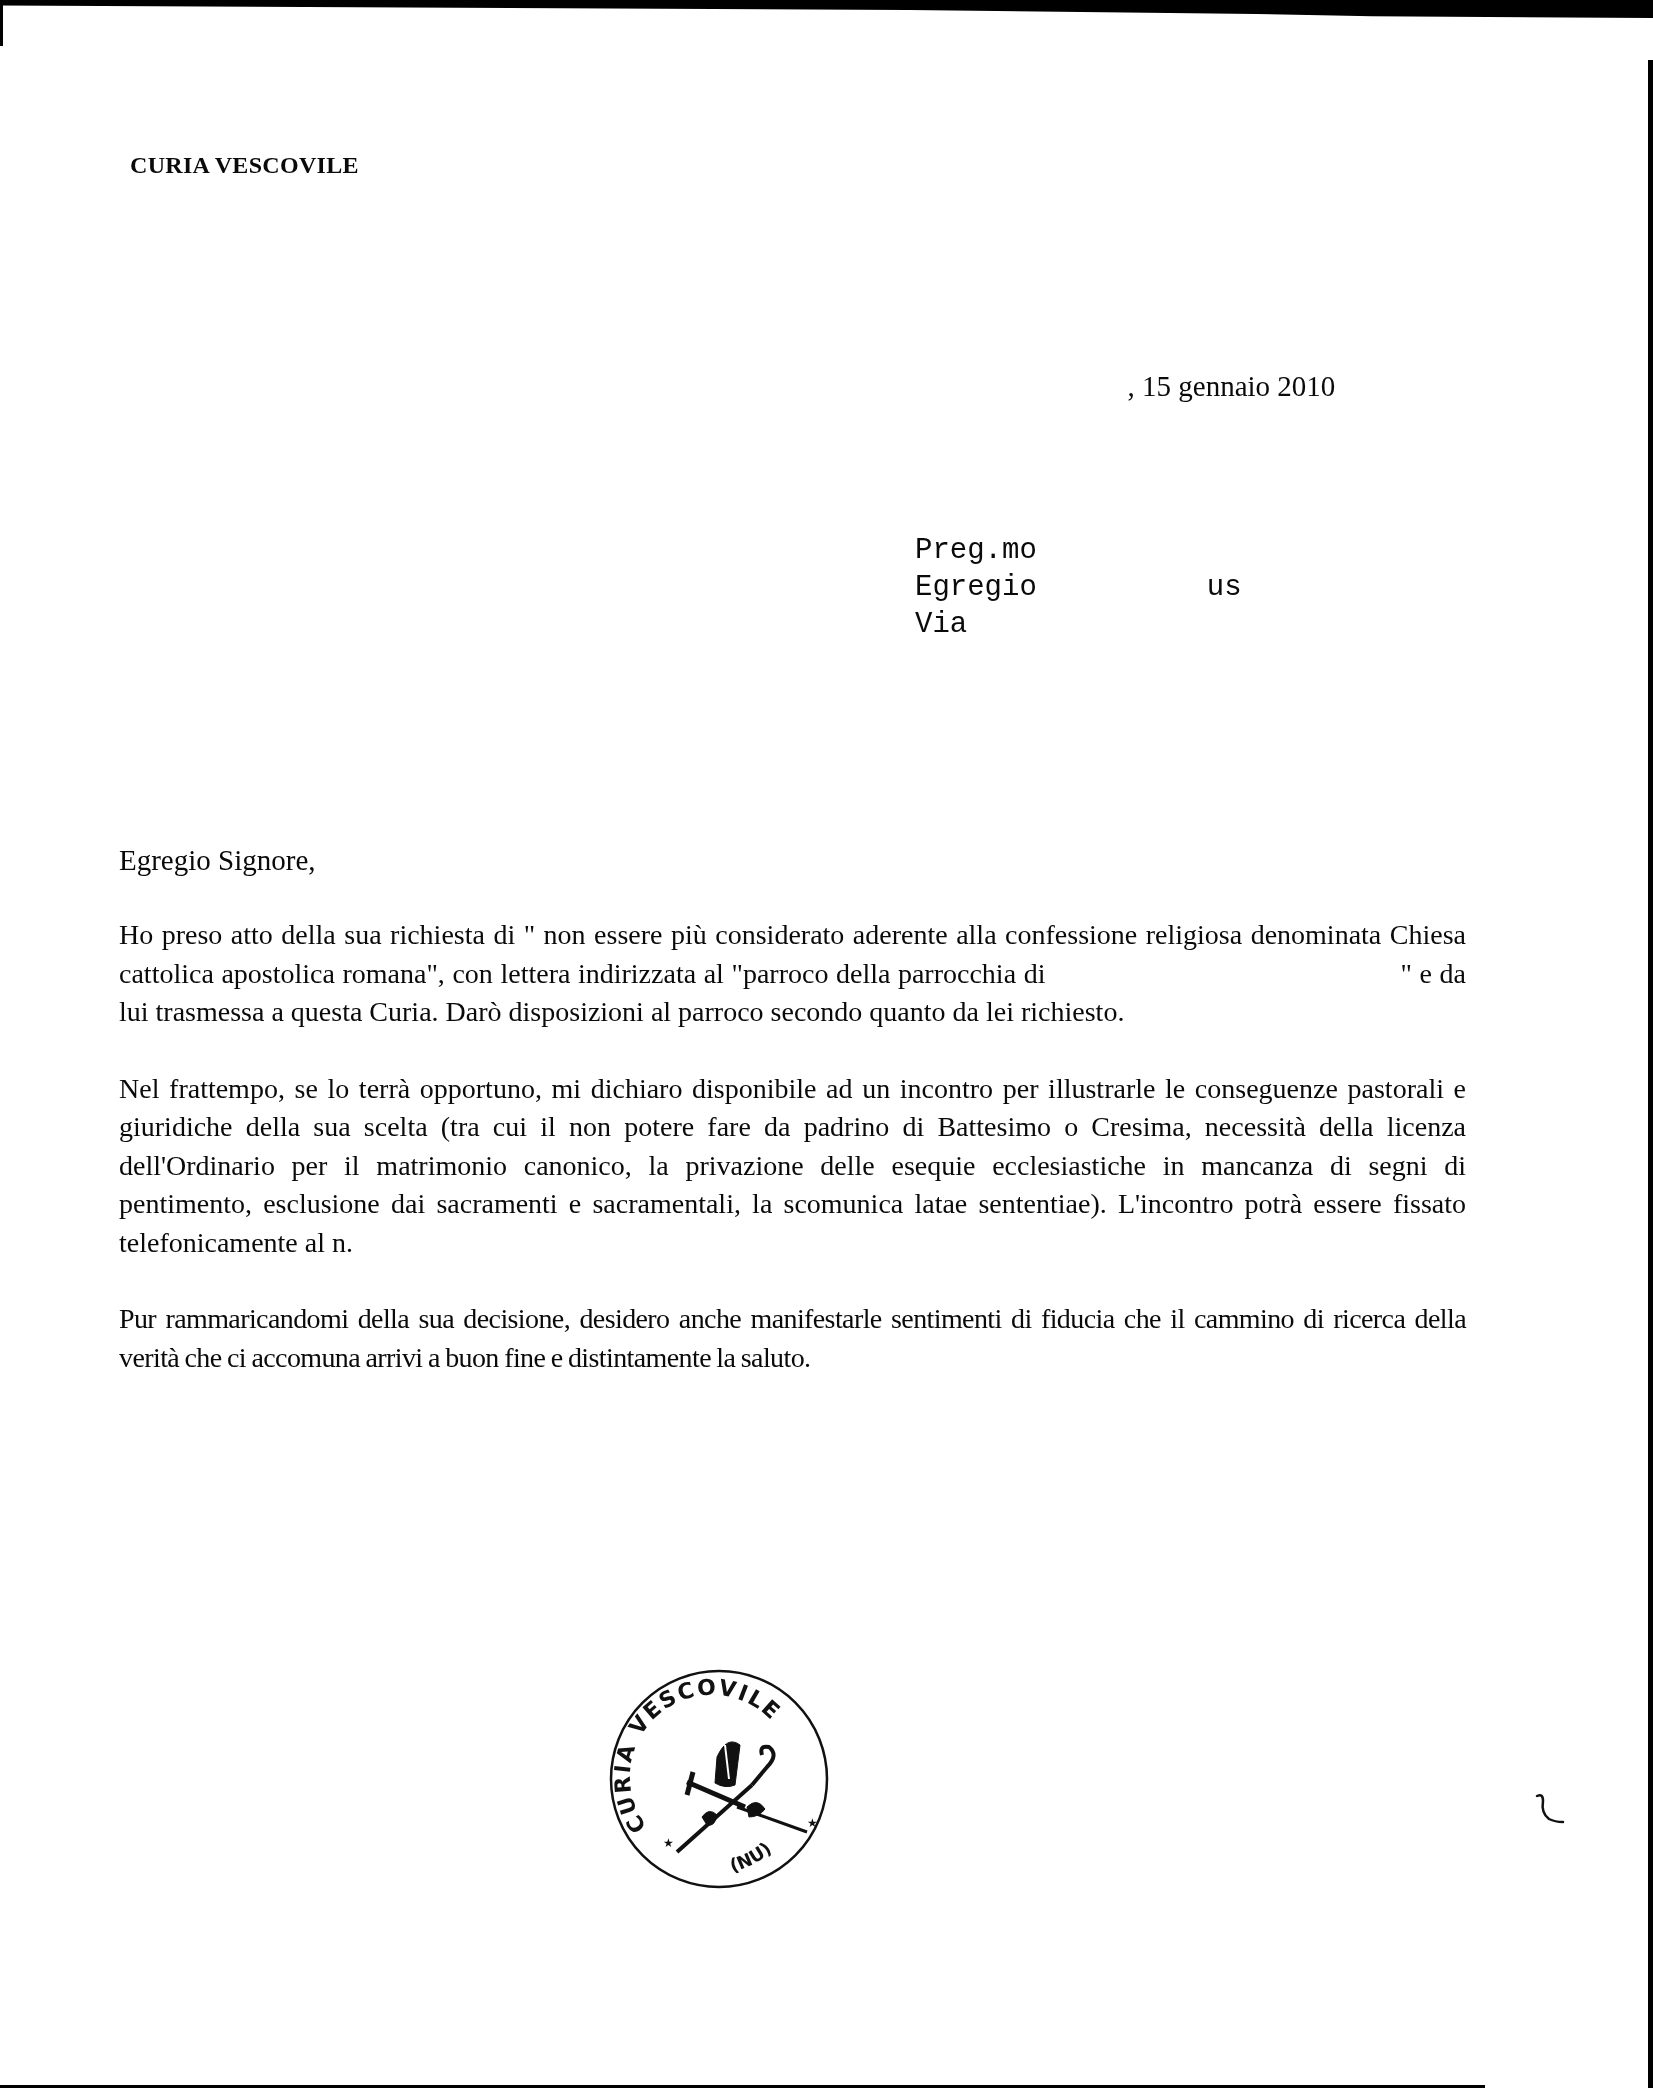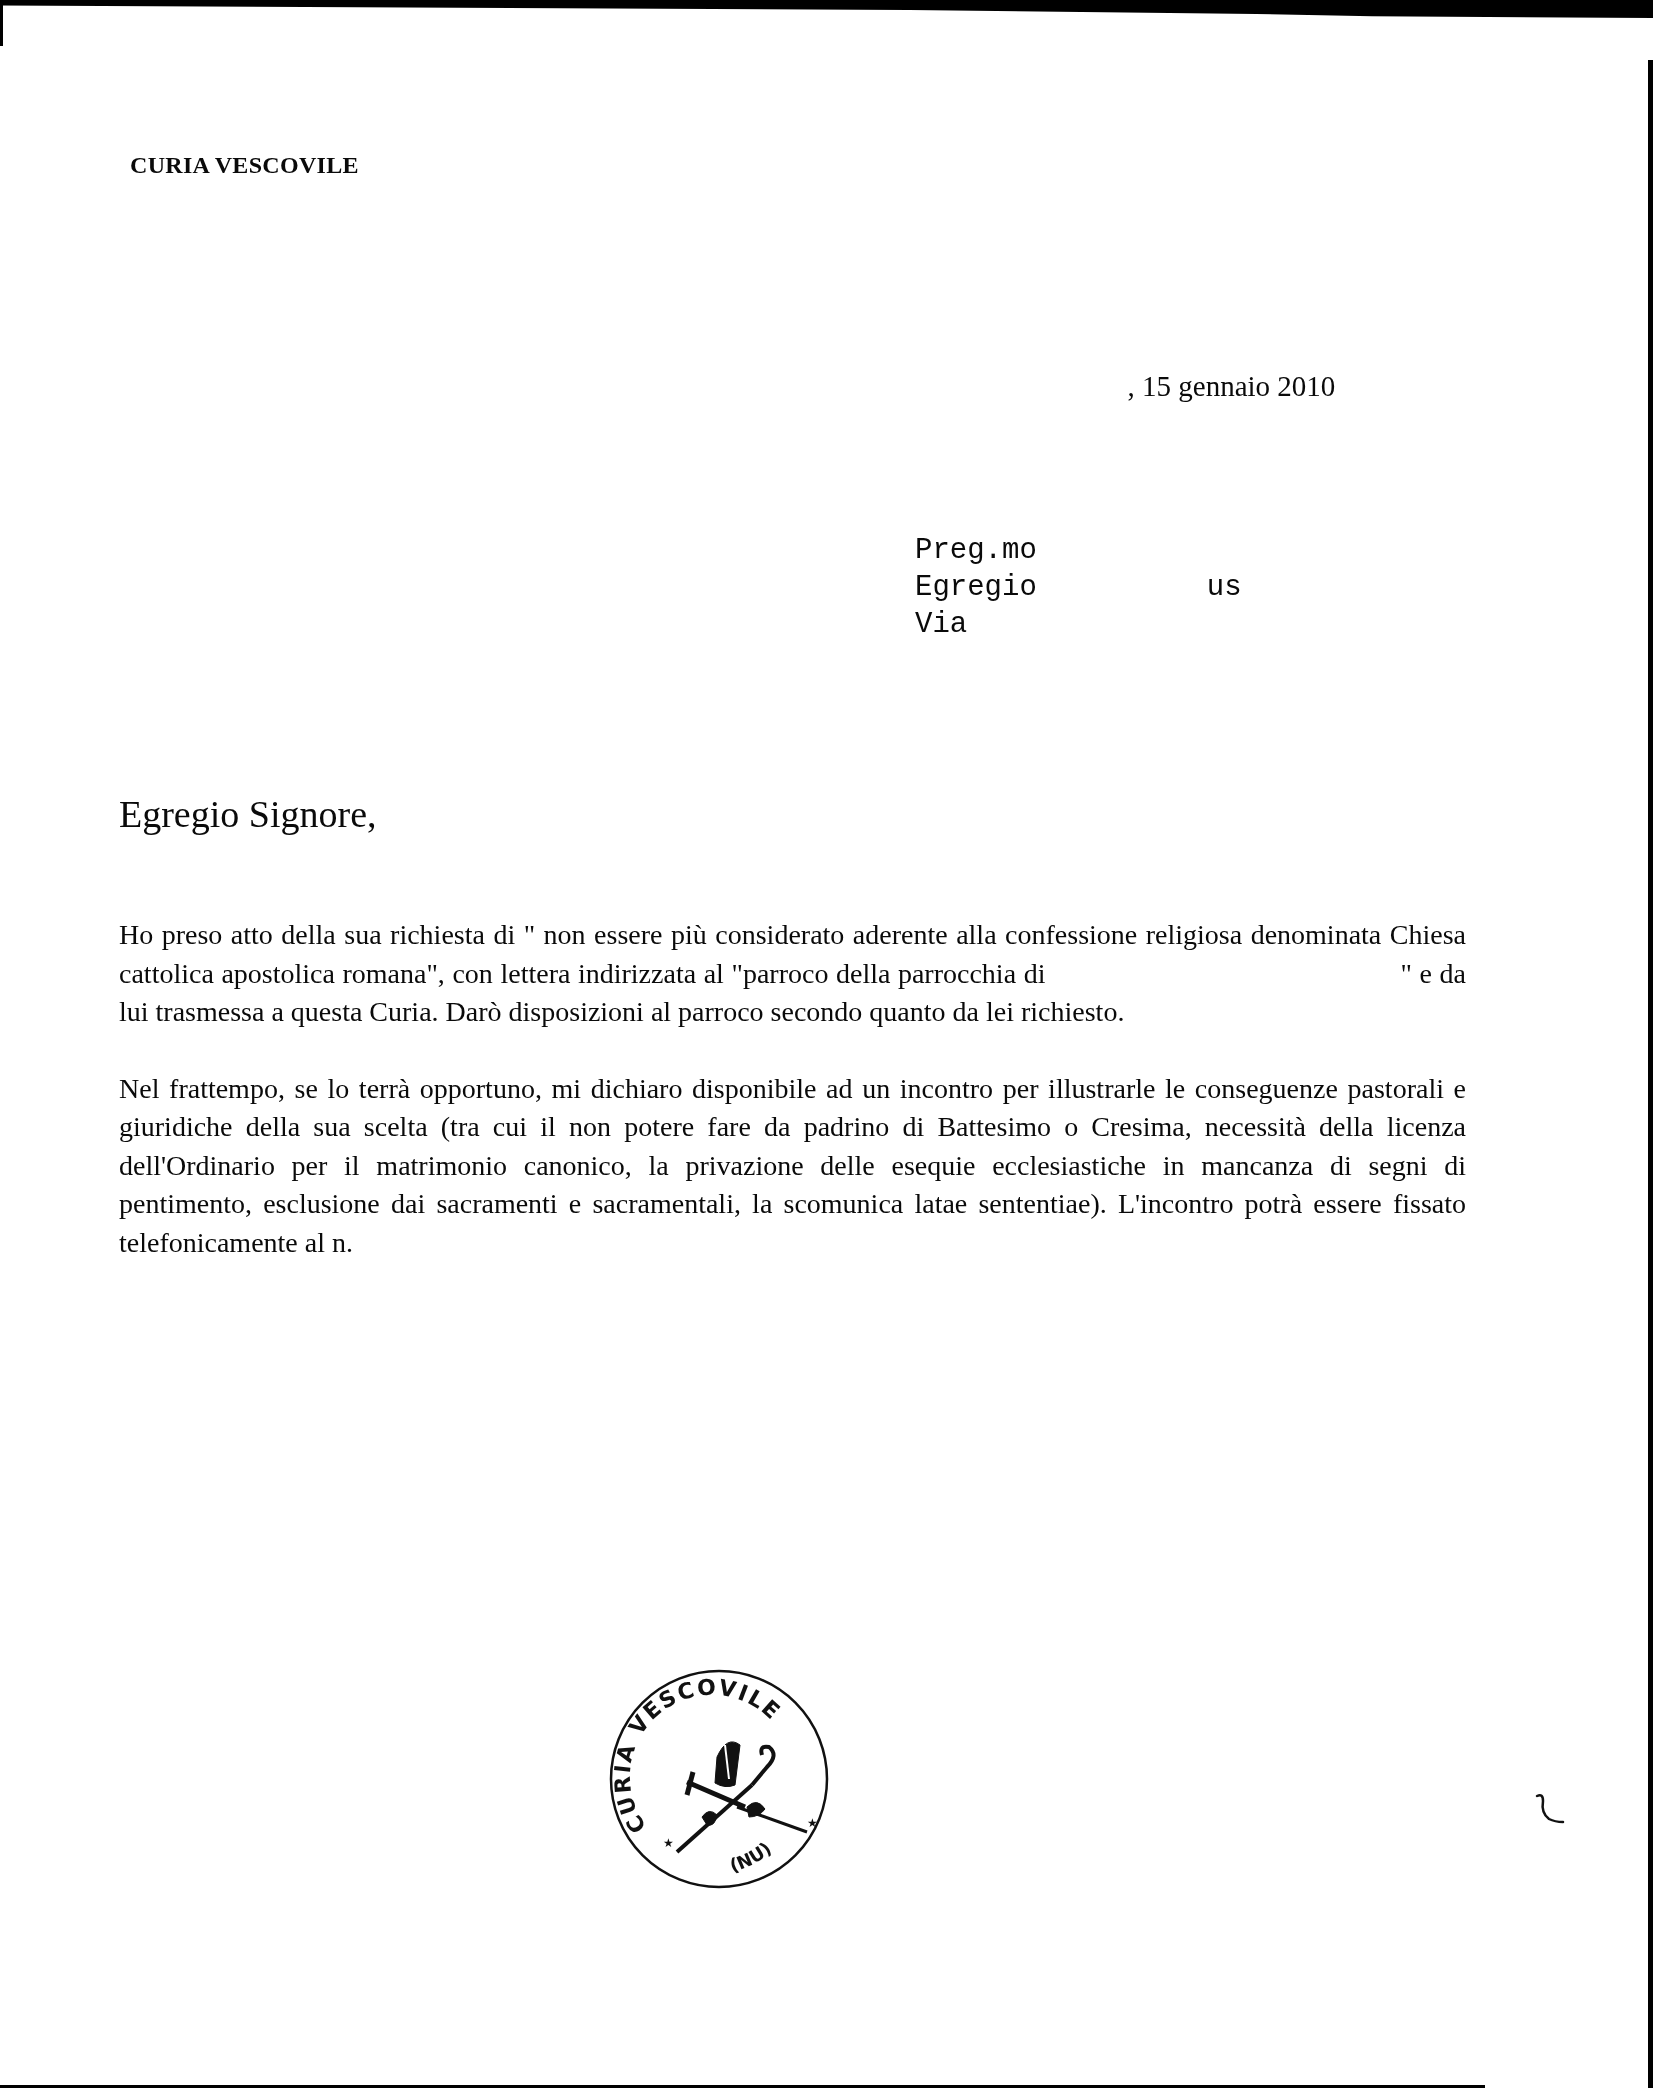--- a/index.html
+++ b/index.html
@@ -59,22 +59,22 @@
       left: 915px; top: 532px;
       font-size: 29px;
       line-height: 37px;
       font-family: Liberation Mono, monospace;
     }
     .address .line { white-space: nowrap; }
     .address .tail { margin-left: 170px; }
 
     .salutation {
       position: absolute;
-      left: 119px; top: 792px;
-      font-size: 38px;
+      left: 119px; top: 844px;
+      font-size: 29px;
     }
     .body {
       position: absolute;
       left: 119px; top: 916px;
       width: 1347px;
       font-size: 28px;
       line-height: 38.5px;
     }
     .para {
       text-align: justify;
@@ -125,20 +125,23 @@
 
 <div class="salutation">Egregio Signore,</div>
 
 <div class="body">
   <p class="para">
     <span>Ho preso atto della sua richiesta  di " non essere più considerato aderente alla confessione religiosa denominata Chiesa cattolica apostolica romana",  con lettera  indirizzata al "parroco della parrocchia di </span><span class="redact" style="width:340px;">[redacted]</span><span> " e da lui trasmessa a questa Curia. Darò disposizioni al parroco  secondo quanto da lei richiesto.</span>
   </p>
   <p class="para">
     <span>Nel frattempo, se lo terrà opportuno, mi dichiaro disponibile ad un incontro per illustrarle le conseguenze pastorali e giuridiche della sua scelta  (tra cui il non potere fare da padrino di Battesimo o Cresima, necessità della licenza dell'Ordinario per il matrimonio canonico, la privazione delle esequie ecclesiastiche in mancanza di segni di pentimento, esclusione dai sacramenti e sacramentali, la scomunica latae sententiae). L'incontro potrà essere fissato telefonicamente al n. </span><span class="redact">[redacted]</span>
   </p>
+  <p class="para condensed">
+    <span>Pur rammaricandomi della sua decisione, desidero anche manifestarle sentimenti di fiducia che il cammino di ricerca della verità che ci accomuna  arrivi a buon fine e distintamente la saluto.</span>
+  </p>
 </div>
 
 <svg class="stamp" viewBox="0 0 225 225" xmlns="http://www.w3.org/2000/svg">
   <defs>
     <path id="stampArc" d="M 40 160 A 80 80 0 1 1 170 60"></path>
     <path id="stampArcBottom" d="M 125 205 A 95 95 0 0 0 190 150"></path>
   </defs>
   <circle cx="112" cy="112" r="108" fill="none" stroke="#111" stroke-width="2.5"></circle>
   <text font-family="DejaVu Sans, sans-serif" font-weight="bold" font-size="22" fill="#111" letter-spacing="2">
     <textPath href="#stampArc">CURIA VESCOVILE DI</textPath>

